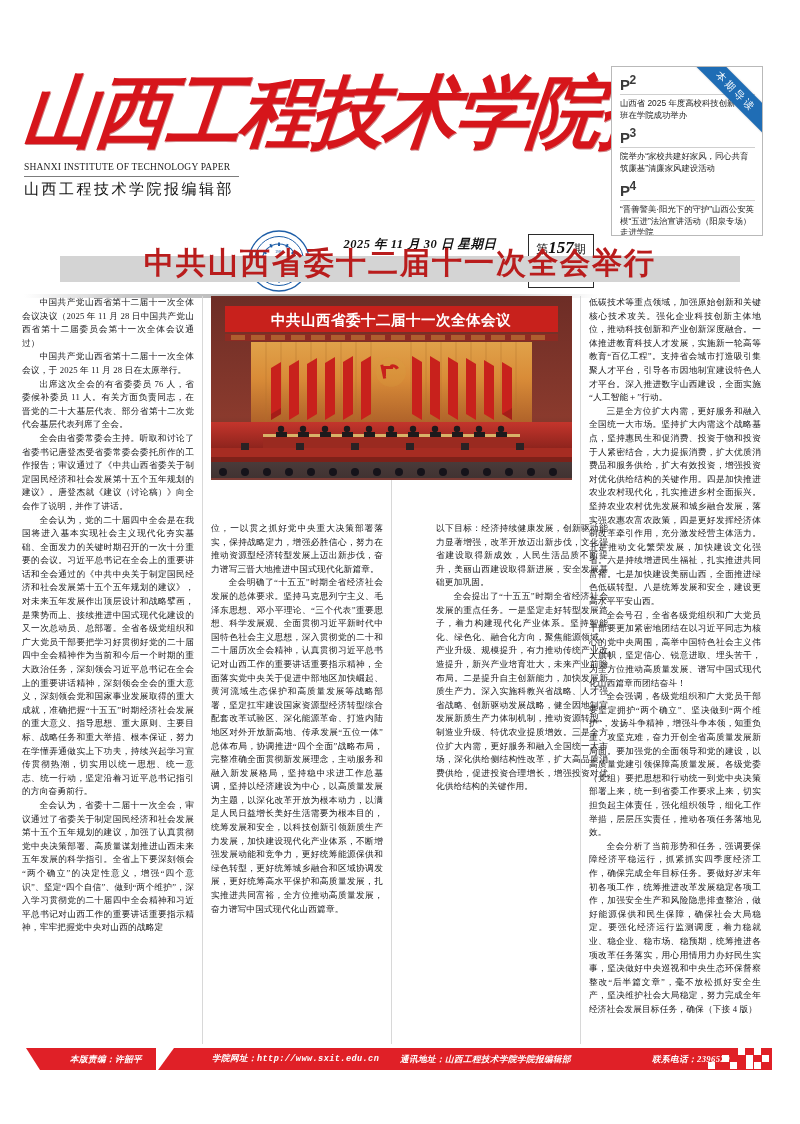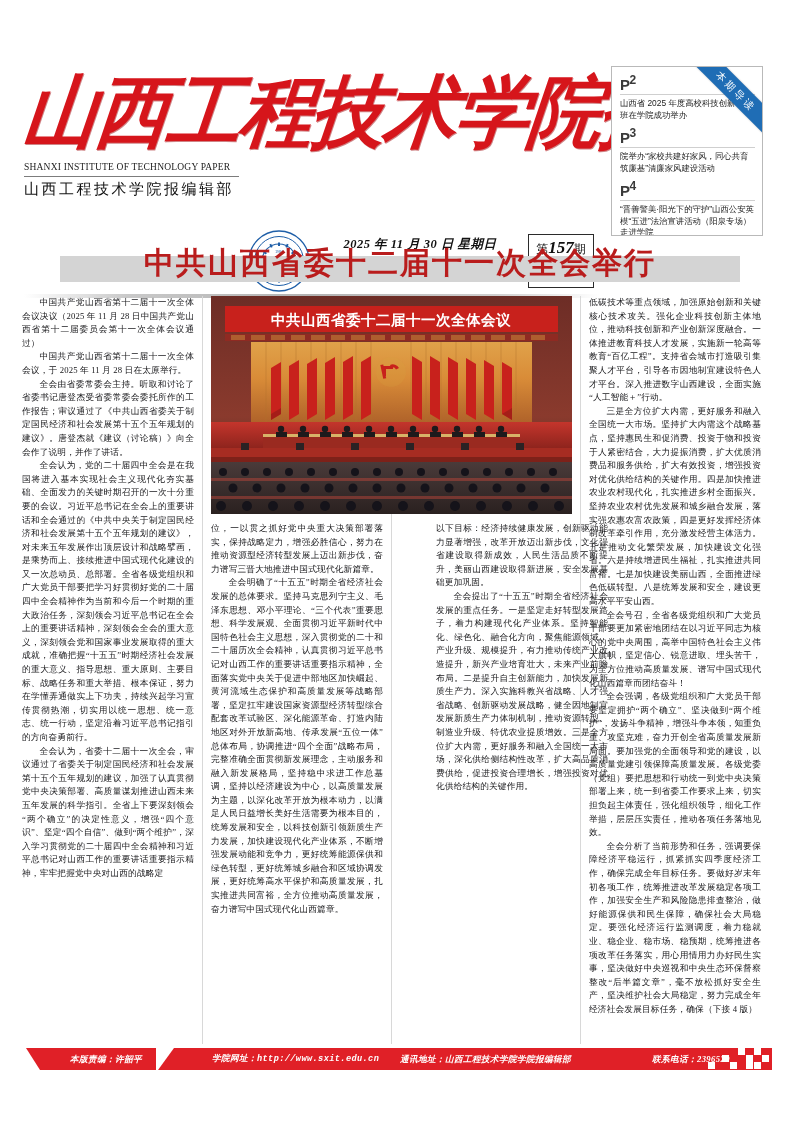--- a/index.html
+++ b/index.html
@@ -169,21 +169,21 @@
     text-align:justify;
     font-family:"Liberation Serif","DejaVu Serif",serif;
     letter-spacing:.15px;
     margin:0;
     text-indent:2em;
   }
   .ctext.ni{text-indent:0;}
 
   
   .photo{
-    position:absolute;left:189px;top:0;width:361px;height:218px;
+    position:absolute;left:189px;top:0;width:361px;height:184px;
     overflow:hidden;
     background:#3a1d1a;
   }
   .photo svg{display:block;}
   .col2 .below-photo, .col3 .below-photo{
     position:absolute;top:226px;width:172px;
   }
 
   
   .footer{
@@ -492,20 +492,21 @@
         <g fill="#b8453a" opacity="0.5">
           <rect x="0" y="182" width="361" height="3"></rect>
           <rect x="0" y="200" width="361" height="3"></rect>
         </g>
       </svg>
     </div>
 
     <div class="col col1">
       <p class="ctext">中国共产党山西省第十二届十一次全体会议决议（2025 年 11 月 28 日中国共产党山西省第十二届委员会第十一次全体会议通过）</p>
       <p class="ctext">中国共产党山西省第十二届十一次全体会议，于 2025 年 11 月 28 日在太原举行。</p>
+      <p class="ctext">出席这次全会的有省委委员 76 人，省委候补委员 11 人。有关方面负责同志，在晋党的二十大基层代表、部分省第十二次党代会基层代表列席了全会。</p>
       <p class="ctext">全会由省委常委会主持。听取和讨论了省委书记唐登杰受省委常委会委托所作的工作报告；审议通过了《中共山西省委关于制定国民经济和社会发展第十五个五年规划的建议》。唐登杰就《建议（讨论稿）》向全会作了说明，并作了讲话。</p>
       <p class="ctext">全会认为，党的二十届四中全会是在我国将进入基本实现社会主义现代化夯实基础、全面发力的关键时期召开的一次十分重要的会议。习近平总书记在全会上的重要讲话和全会通过的《中共中央关于制定国民经济和社会发展第十五个五年规划的建议》，对未来五年发展作出顶层设计和战略擘画，是乘势而上、接续推进中国式现代化建设的又一次总动员、总部署。全省各级党组织和广大党员干部要把学习好贯彻好党的二十届四中全会精神作为当前和今后一个时期的重大政治任务，深刻领会习近平总书记在全会上的重要讲话精神，深刻领会全会的重大意义，深刻领会党和国家事业发展取得的重大成就，准确把握“十五五”时期经济社会发展的重大意义、指导思想、重大原则、主要目标、战略任务和重大举措、根本保证，努力在学懂弄通做实上下功夫，持续兴起学习宣传贯彻热潮，切实用以统一思想、统一意志、统一行动，坚定沿着习近平总书记指引的方向奋勇前行。</p>
       <p class="ctext">全会认为，省委十二届十一次全会，审议通过了省委关于制定国民经济和社会发展第十五个五年规划的建议，加强了认真贯彻党中央决策部署、高质量谋划推进山西未来五年发展的科学指引。全省上下要深刻领会“两个确立”的决定性意义，增强“四个意识”、坚定“四个自信”、做到“两个维护”，深入学习贯彻党的二十届四中全会精神和习近平总书记对山西工作的重要讲话重要指示精神，牢牢把握党中央对山西的战略定</p>
     </div>
 
     <div class="col col2">
       <div class="below-photo">
         <p class="ctext ni">位，一以贯之抓好党中央重大决策部署落实，保持战略定力，增强必胜信心，努力在推动资源型经济转型发展上迈出新步伐，奋力谱写三晋大地推进中国式现代化新篇章。</p>
         <p class="ctext">全会明确了“十五五”时期全省经济社会发展的总体要求。坚持马克思列宁主义、毛泽东思想、邓小平理论、“三个代表”重要思想、科学发展观、全面贯彻习近平新时代中国特色社会主义思想，深入贯彻党的二十和二十届历次全会精神，认真贯彻习近平总书记对山西工作的重要讲话重要指示精神，全面落实党中央关于促进中部地区加快崛起、黄河流域生态保护和高质量发展等战略部署，坚定扛牢建设国家资源型经济转型综合配套改革试验区、深化能源革命、打造内陆地区对外开放新高地、传承发展“五位一体”总体布局，协调推进“四个全面”战略布局，完整准确全面贯彻新发展理念，主动服务和融入新发展格局，坚持稳中求进工作总基调，坚持以经济建设为中心，以高质量发展为主题，以深化改革开放为根本动力，以满足人民日益增长美好生活需要为根本目的，统筹发展和安全，以科技创新引领新质生产力发展，加快建设现代化产业体系，不断增强发展动能和竞争力，更好统筹能源保供和绿色转型，更好统筹城乡融合和区域协调发展，更好统筹高水平保护和高质量发展，扎实推进共同富裕，全方位推动高质量发展，奋力谱写中国式现代化山西篇章。</p>
       </div>

